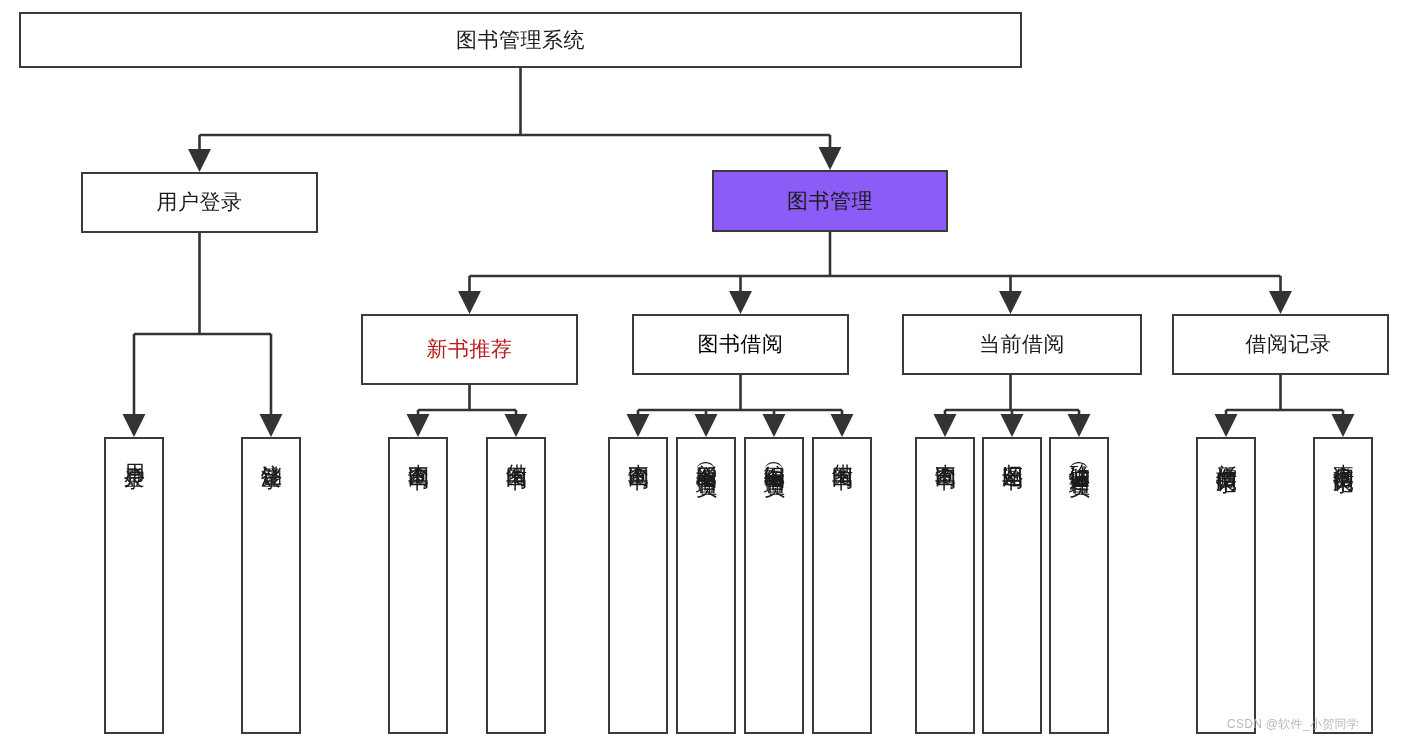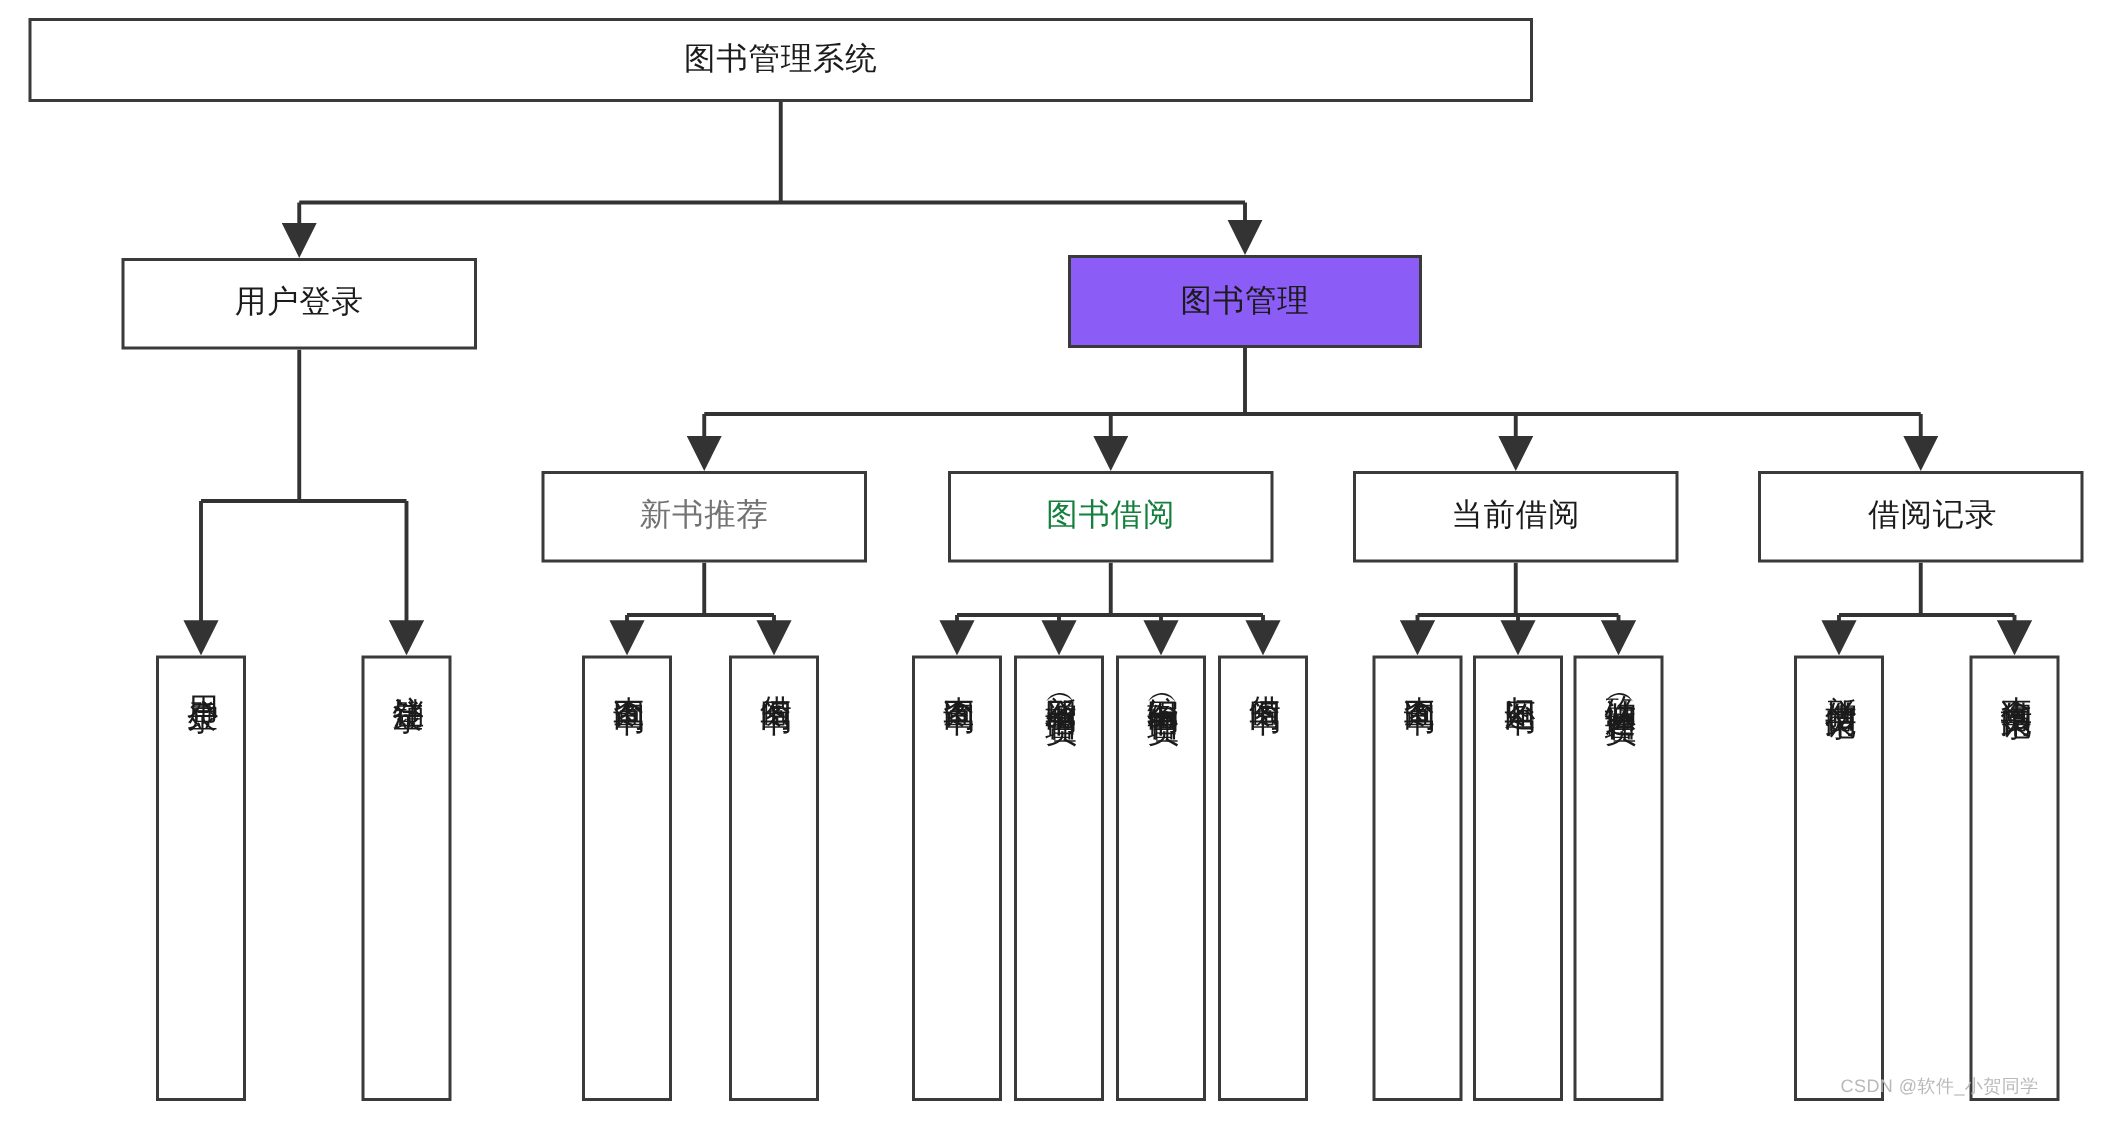--- a/index.html
+++ b/index.html
@@ -115,27 +115,27 @@
   <div id="nodes-layer">
       <div class="node h" style="left: 19px; top: 12px; width: 1003px; height: 56px; border-color: rgb(58, 58, 58); background: rgb(255, 255, 255); color: rgb(27, 27, 27);">
         <span class="lbl">图书管理系统</span>
       </div>
       <div class="node h" style="left: 81px; top: 172px; width: 237px; height: 61px; border-color: rgb(58, 58, 58); background: rgb(255, 255, 255); color: rgb(27, 27, 27);">
         <span class="lbl">用户登录</span>
       </div>
       <div class="node h" style="left: 712px; top: 170px; width: 236px; height: 62px; border-color: rgb(58, 58, 58); background: #8b5cf6; color: rgb(27, 27, 27);">
         <span class="lbl">图书管理</span>
       </div>
-      <div class="node h" style="left: 361px; top: 314px; width: 217px; height: 61px; border-color: rgb(58, 58, 58); background: rgb(255, 255, 255); color: #737373;">
+      <div class="node h" style="left: 361px; top: 314px; width: 217px; height: 71px; border-color: rgb(58, 58, 58); background: rgb(255, 255, 255); color: #b91c1c;">
         <span class="lbl">新书推荐</span>
       </div>
-      <div class="node h" style="left: 632px; top: 314px; width: 217px; height: 61px; border-color: rgb(58, 58, 58); background: rgb(255, 255, 255); color: #15803d;">
+      <div class="node h" style="left: 632px; top: 314px; width: 217px; height: 61px; border-color: rgb(58, 58, 58); background: rgb(255, 255, 255); color: #000000;">
         <span class="lbl">图书借阅</span>
       </div>
-      <div class="node h" style="left: 902px; top: 314px; width: 217px; height: 61px; border-color: rgb(58, 58, 58); background: rgb(255, 255, 255); color: rgb(27, 27, 27);">
+      <div class="node h" style="left: 902px; top: 314px; width: 240px; height: 61px; border-color: rgb(58, 58, 58); background: rgb(255, 255, 255); color: rgb(27, 27, 27);">
         <span class="lbl">当前借阅</span>
       </div>
       <div class="node h" style="left: 1172px; top: 314px; width: 217px; height: 61px; border-color: rgb(58, 58, 58); background: rgb(255, 255, 255); color: rgb(27, 27, 27); padding-left: 16px;">
         <span class="lbl">借阅记录</span>
       </div>
       <div class="node v" style="left: 104px; top: 437px; width: 60px; height: 297px; border-color: rgb(58, 58, 58); background: rgb(255, 255, 255); color: rgb(27, 27, 27);">
         <span class="lbl">用户登录</span>
       </div>
       <div class="node v" style="left: 241px; top: 437px; width: 60px; height: 297px; border-color: rgb(58, 58, 58); background: rgb(255, 255, 255); color: rgb(27, 27, 27);">
         <span class="lbl">注销登录</span>

